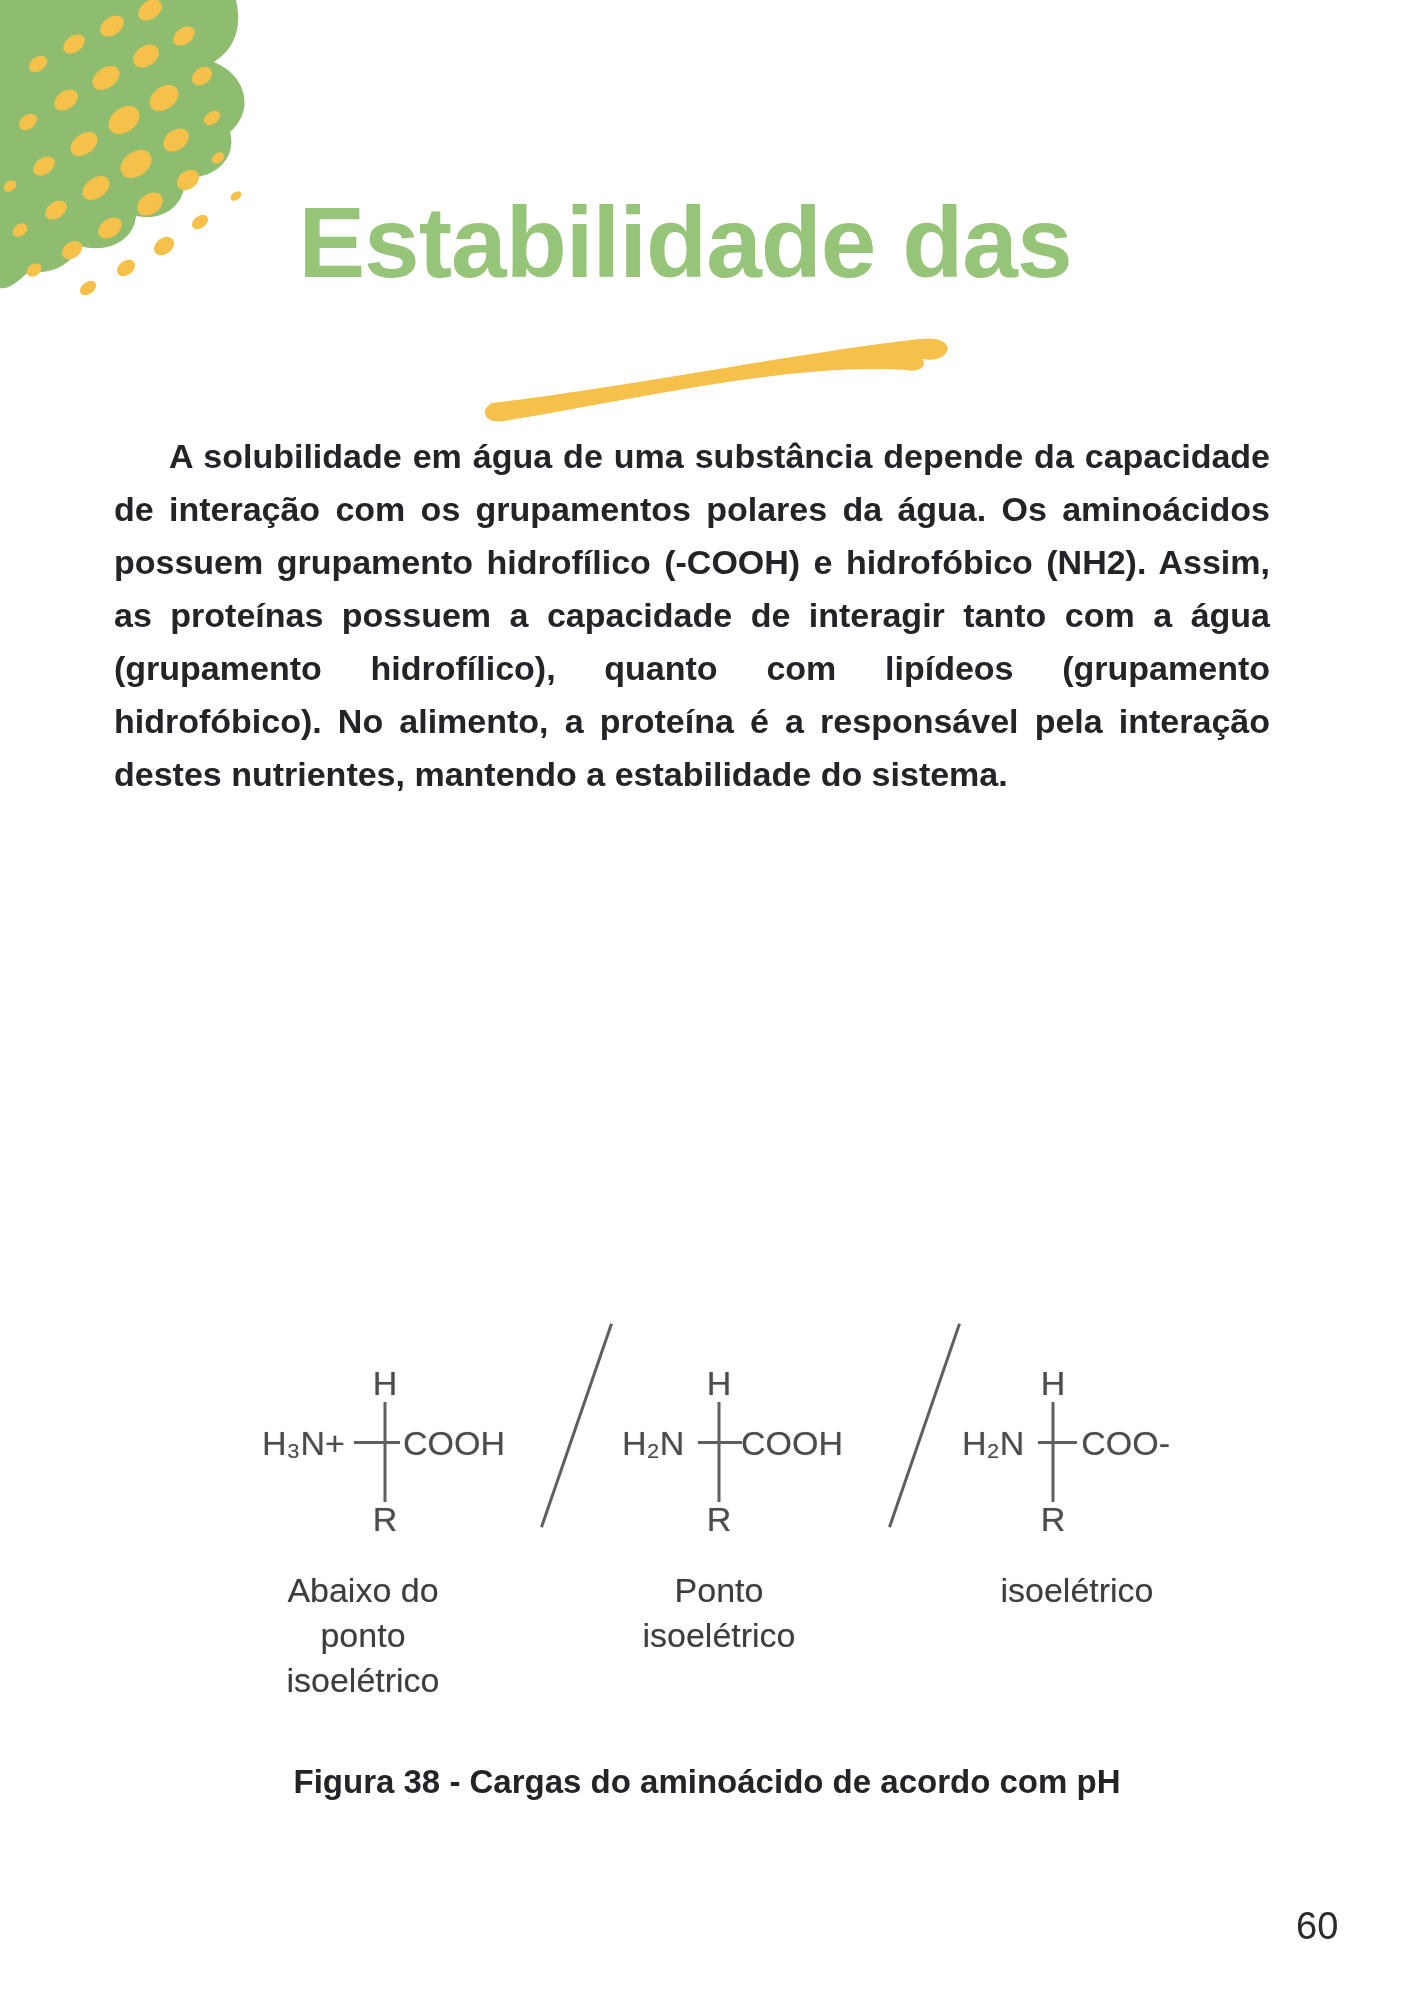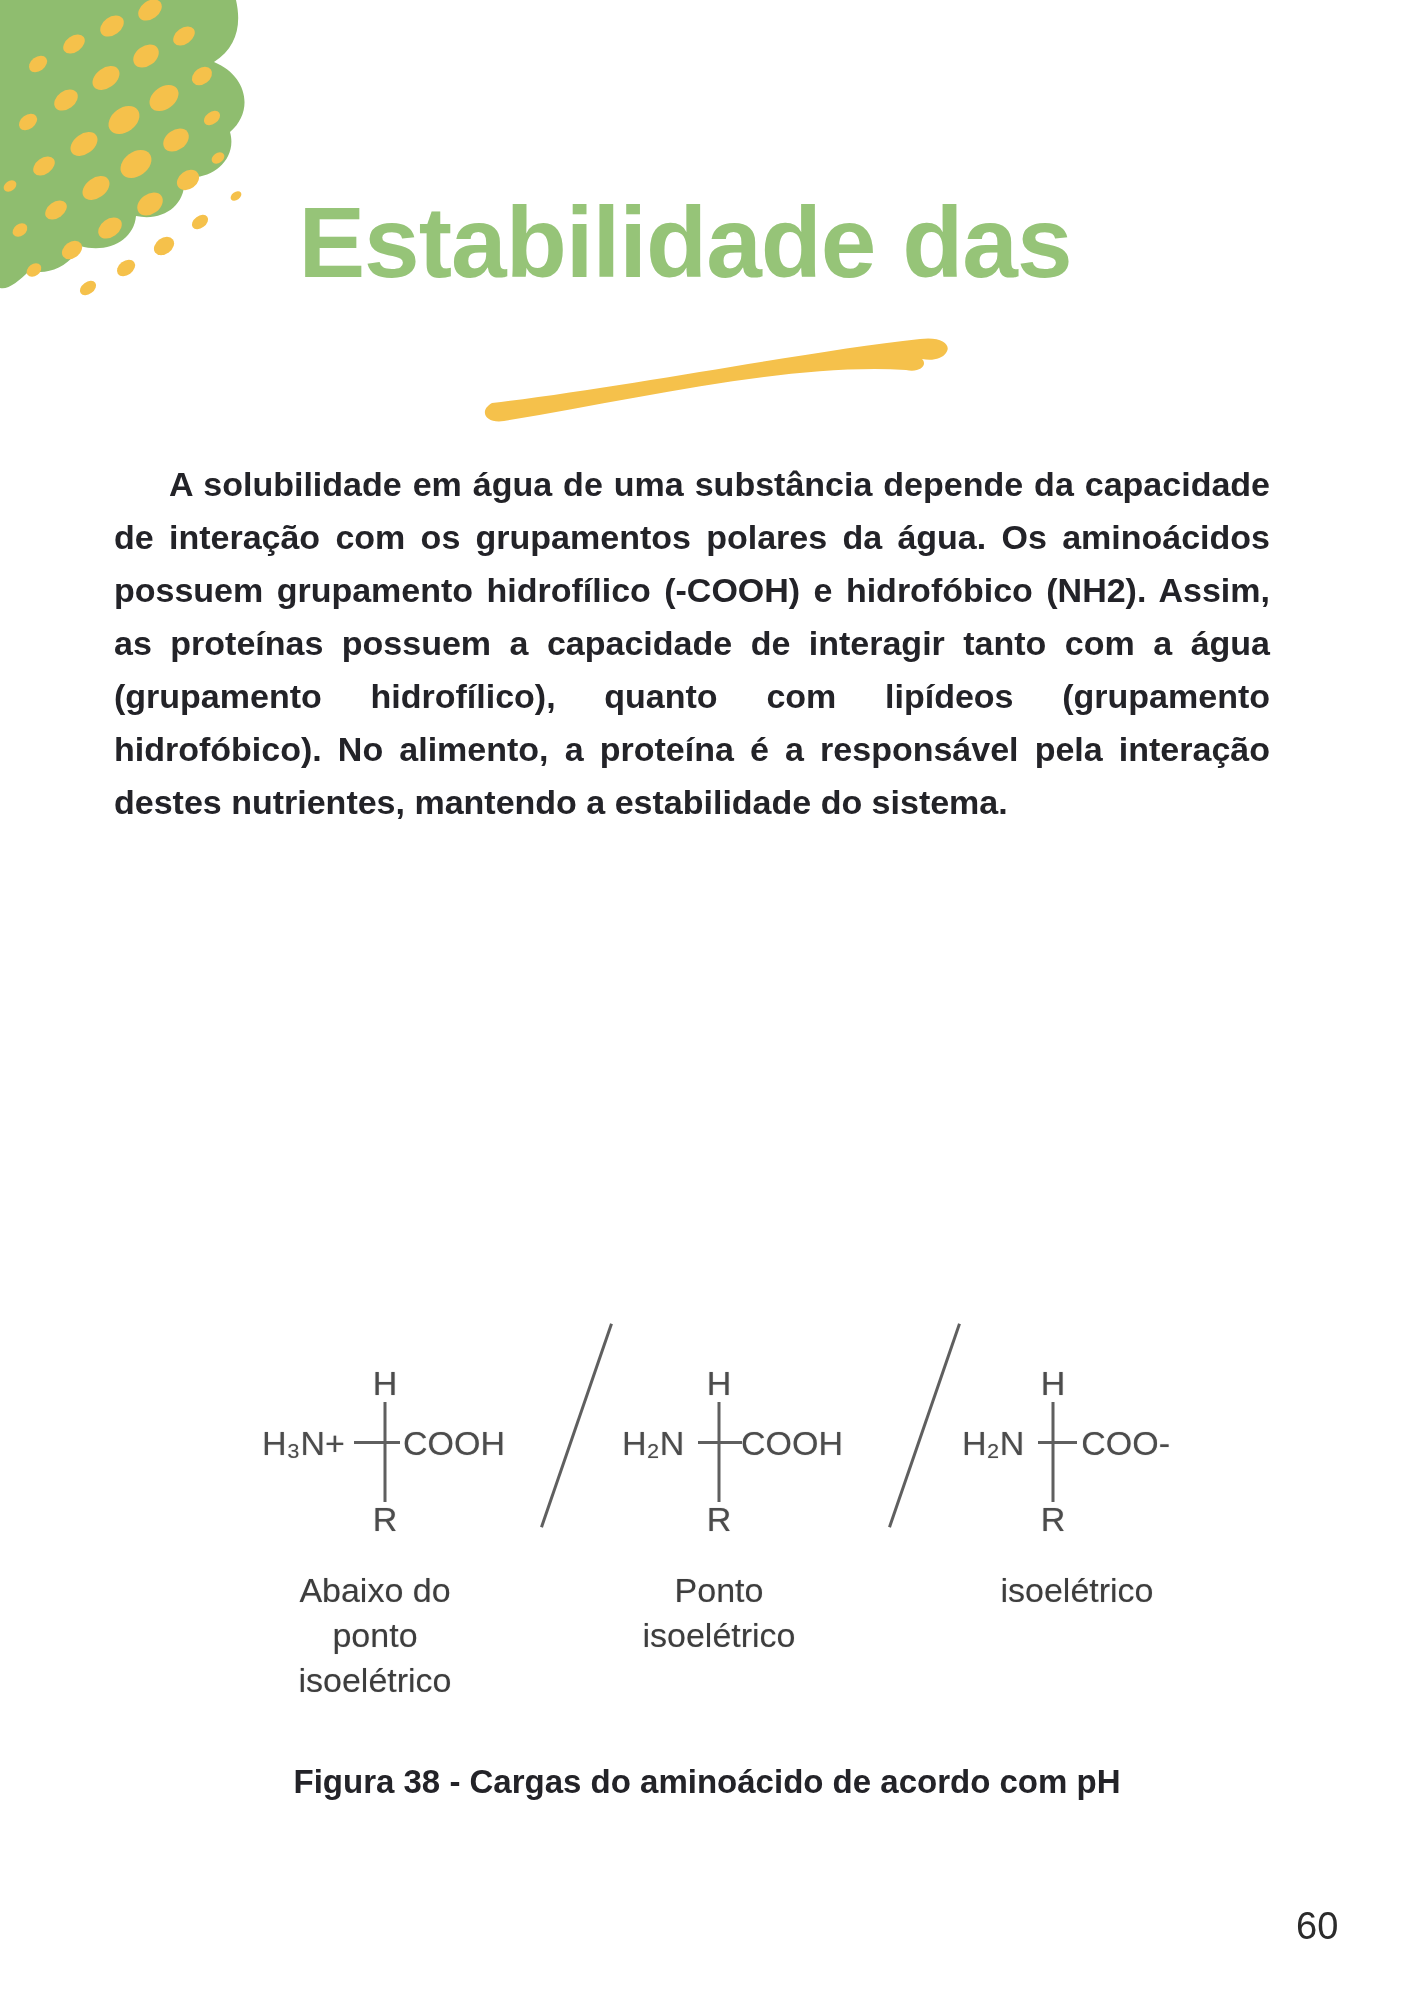--- a/index.html
+++ b/index.html
@@ -36,21 +36,21 @@
   .title span{display:block;}
   .title-underline{position:absolute;left:478px;top:325px;width:485px;height:105px;z-index:1;}
   
   .body-text{
     position:absolute;left:114px;top:430px;width:1156px;
     font-size:34px;line-height:53px;font-weight:bold;
     text-align:justify;
     color:var(--text);
   }
   .body-text p{margin:0;}
-  .body-text p.p1{text-indent:55px;margin-top:28px;}
+  .body-text p.p1{text-indent:55px;}
   .body-text p.p2{margin-top:39px;text-indent:75px;}
   .body-text p.p3{margin-top:43px;text-indent:50px;}
   
   .chem{position:absolute;top:1364px;height:175px;
         font-size:34px;color:var(--fig-ink);
         text-shadow:0 0 1px rgba(90,90,90,.55);}
   .chem .atom-top{position:absolute;left:var(--cx);top:0;transform:translateX(-50%);}
   .chem .atom-bottom{position:absolute;left:var(--cx);top:136px;transform:translateX(-50%);}
   .chem .atom-left{position:absolute;left:0;top:79px;transform:translateY(-50%);}
   .chem .atom-right{position:absolute;right:7px;top:79px;transform:translateY(-50%);}
@@ -63,21 +63,21 @@
   .chem.s2 .hline{left:76px;right:108px;}
   .chem.s3{left:962px;width:215px;--cx:91px;}
   .chem.s3 .hline{left:76px;right:100px;}
   .slash{position:absolute;top:1318px;width:3px;height:215px;background:var(--fig-line);}
   .slash.one{left:575px;transform:rotate(19deg);}
   .slash.two{left:923px;transform:rotate(19deg);}
   .chem-label{position:absolute;top:1568px;text-align:center;
               font-size:34px;line-height:45px;color:var(--fig-label);
               text-shadow:0 0 1px rgba(90,90,90,.45);}
   .chem-label span{display:block;}
-  .chem-label.l1{left:255px;width:240px;}
+  .chem-label.l1{left:243px;width:240px;}
   .chem-label.l2{left:599px;width:240px;}
   .chem-label.l3{left:927px;width:300px;}
   
   .caption{position:absolute;left:0;top:1763px;width:100%;
            text-align:center;font-weight:bold;font-size:33px;color:var(--text);}
   .page-number{position:absolute;left:1296px;top:1905px;width:80px;
                font-size:38px;color:#2b2b2b;}
 </style>
 </head>
 <body>

